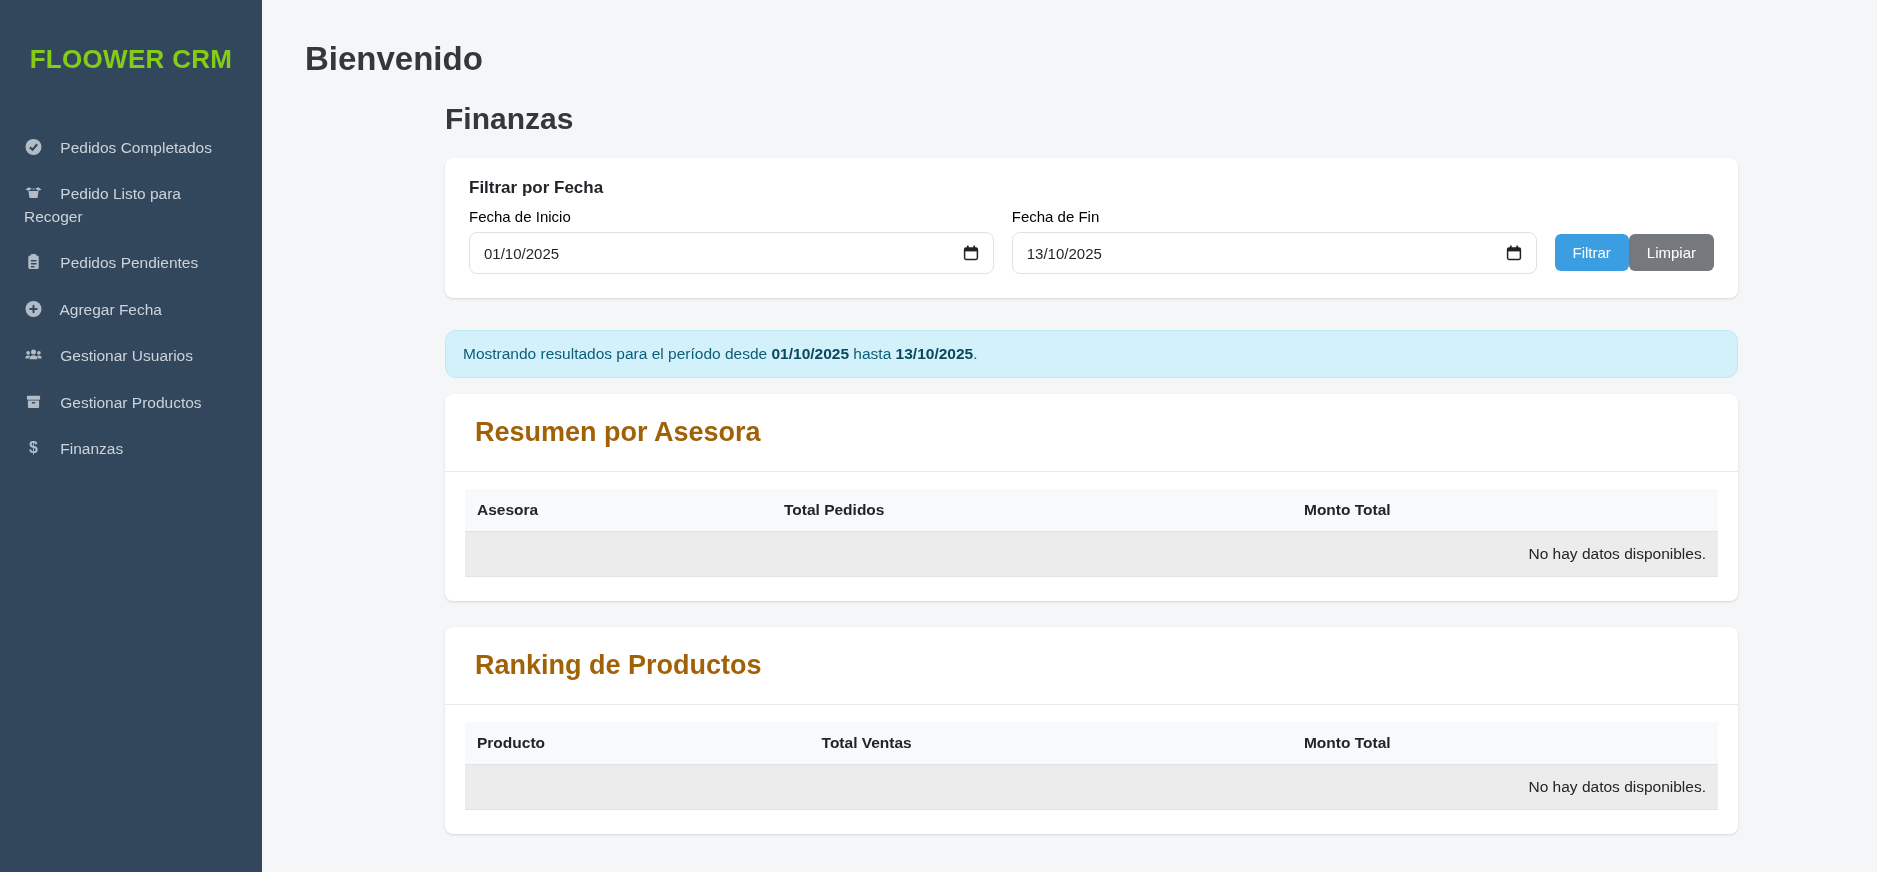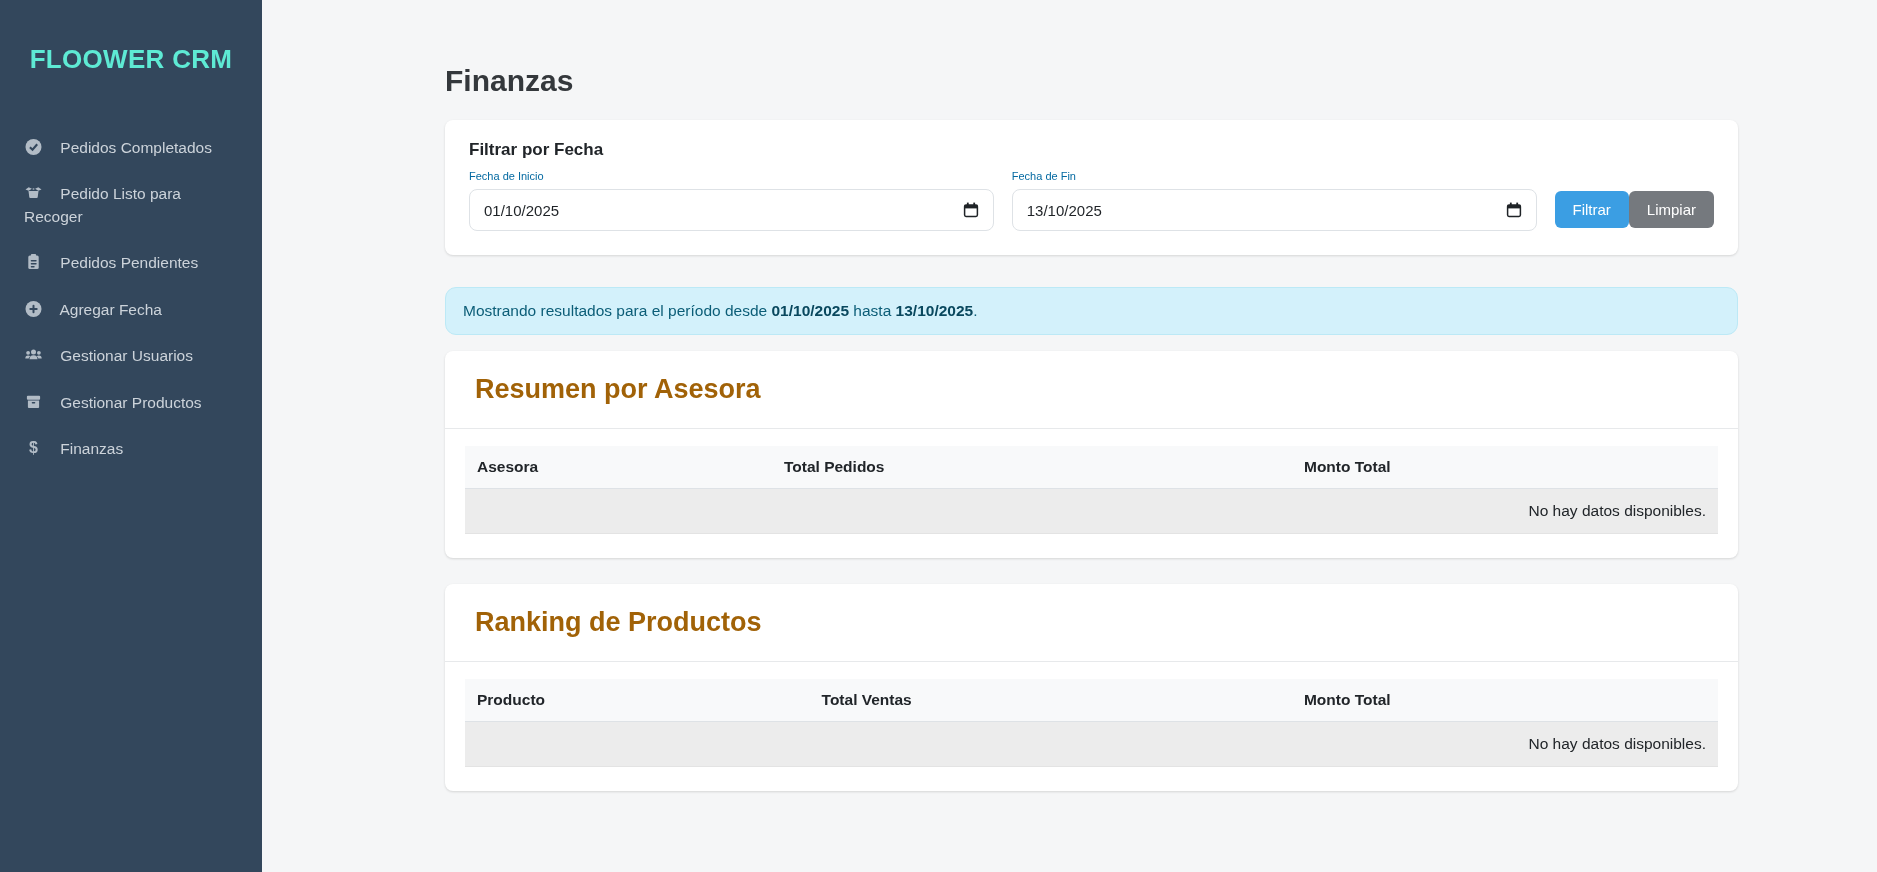--- a/index.html
+++ b/index.html
@@ -9,21 +9,21 @@
     background:#f5f6f7; color:#212529; overflow:hidden;
   }
   .app { display:flex; width:100%; height:100%; }
 
   
   .sidebar {
     width:262px; min-width:262px; height:872px;
     background:#33475c; color:#ccd3da;
   }
   .sidebar-title {
-    margin-top:44px; text-align:center; color:#5eead4;
+    margin-top:44px; text-align:center; color:#84cc16;
     font-size:26px; font-weight:700; letter-spacing:.3px;
   }
   .nav { margin-top:50px; }
   .nav-item {
     display:block; padding:12px 24px; font-size:15.5px; line-height:1.45;
     color:#ccd3da; text-decoration:none; cursor:pointer;
   }
   .nav-icon {
     display:inline-block; width:19px; height:18px; margin-right:13px;
     vertical-align:-3px;
@@ -43,21 +43,21 @@
   .card {
     background:#ffffff; border-radius:8px;
     box-shadow:0 1px 3px rgba(0,0,0,.09), 0 1px 2px rgba(0,0,0,.05);
   }
 
   
   .filter-card { padding:20px 24px 24px; }
   .filter-title { font-size:17px; font-weight:700; color:#212529; margin-bottom:10px; }
   .filter-row { display:flex; gap:18px; align-items:flex-end; }
   .field { flex:1; }
-  .field-label { display:block; font-size:11px; color:#0369a1; margin-bottom:7px; }
+  .field-label { display:block; font-size:15px; color:#000000; margin-bottom:7px; }
   .date-input {
     height:42px; border:1px solid #dee2e6; border-radius:8px; background:#fff;
     display:flex; align-items:center; padding:0 14px; font-size:15px; color:#1f2327;
     cursor:text;
   }
   .date-input .value { flex:1; }
   .cal-icon { width:16px; height:16px; cursor:pointer; }
   .btn {
     height:37px; padding:0 18px; border:none; border-radius:6px;
     font-size:15px; color:#ffffff; cursor:pointer; margin-bottom:3px;
@@ -178,20 +178,21 @@
             <text x="9" y="14" text-anchor="middle" font-size="16" font-weight="bold" fill="#b2bcc6" font-family="'Liberation Sans',sans-serif">$</text>
           </svg>
         </span>
         <span>Finanzas</span>
       </a>
 
     </nav>
   </aside>
 
   <main class="main">
+    <h1 class="page-title">Bienvenido</h1>
 
     <div class="section">
       <h2 class="section-title">Finanzas</h2>
 
       <div class="card filter-card">
         <div class="filter-title">Filtrar por Fecha</div>
         <div class="filter-row">
           <div class="field">
             <label class="field-label">Fecha de Inicio</label>
             <div class="date-input">

